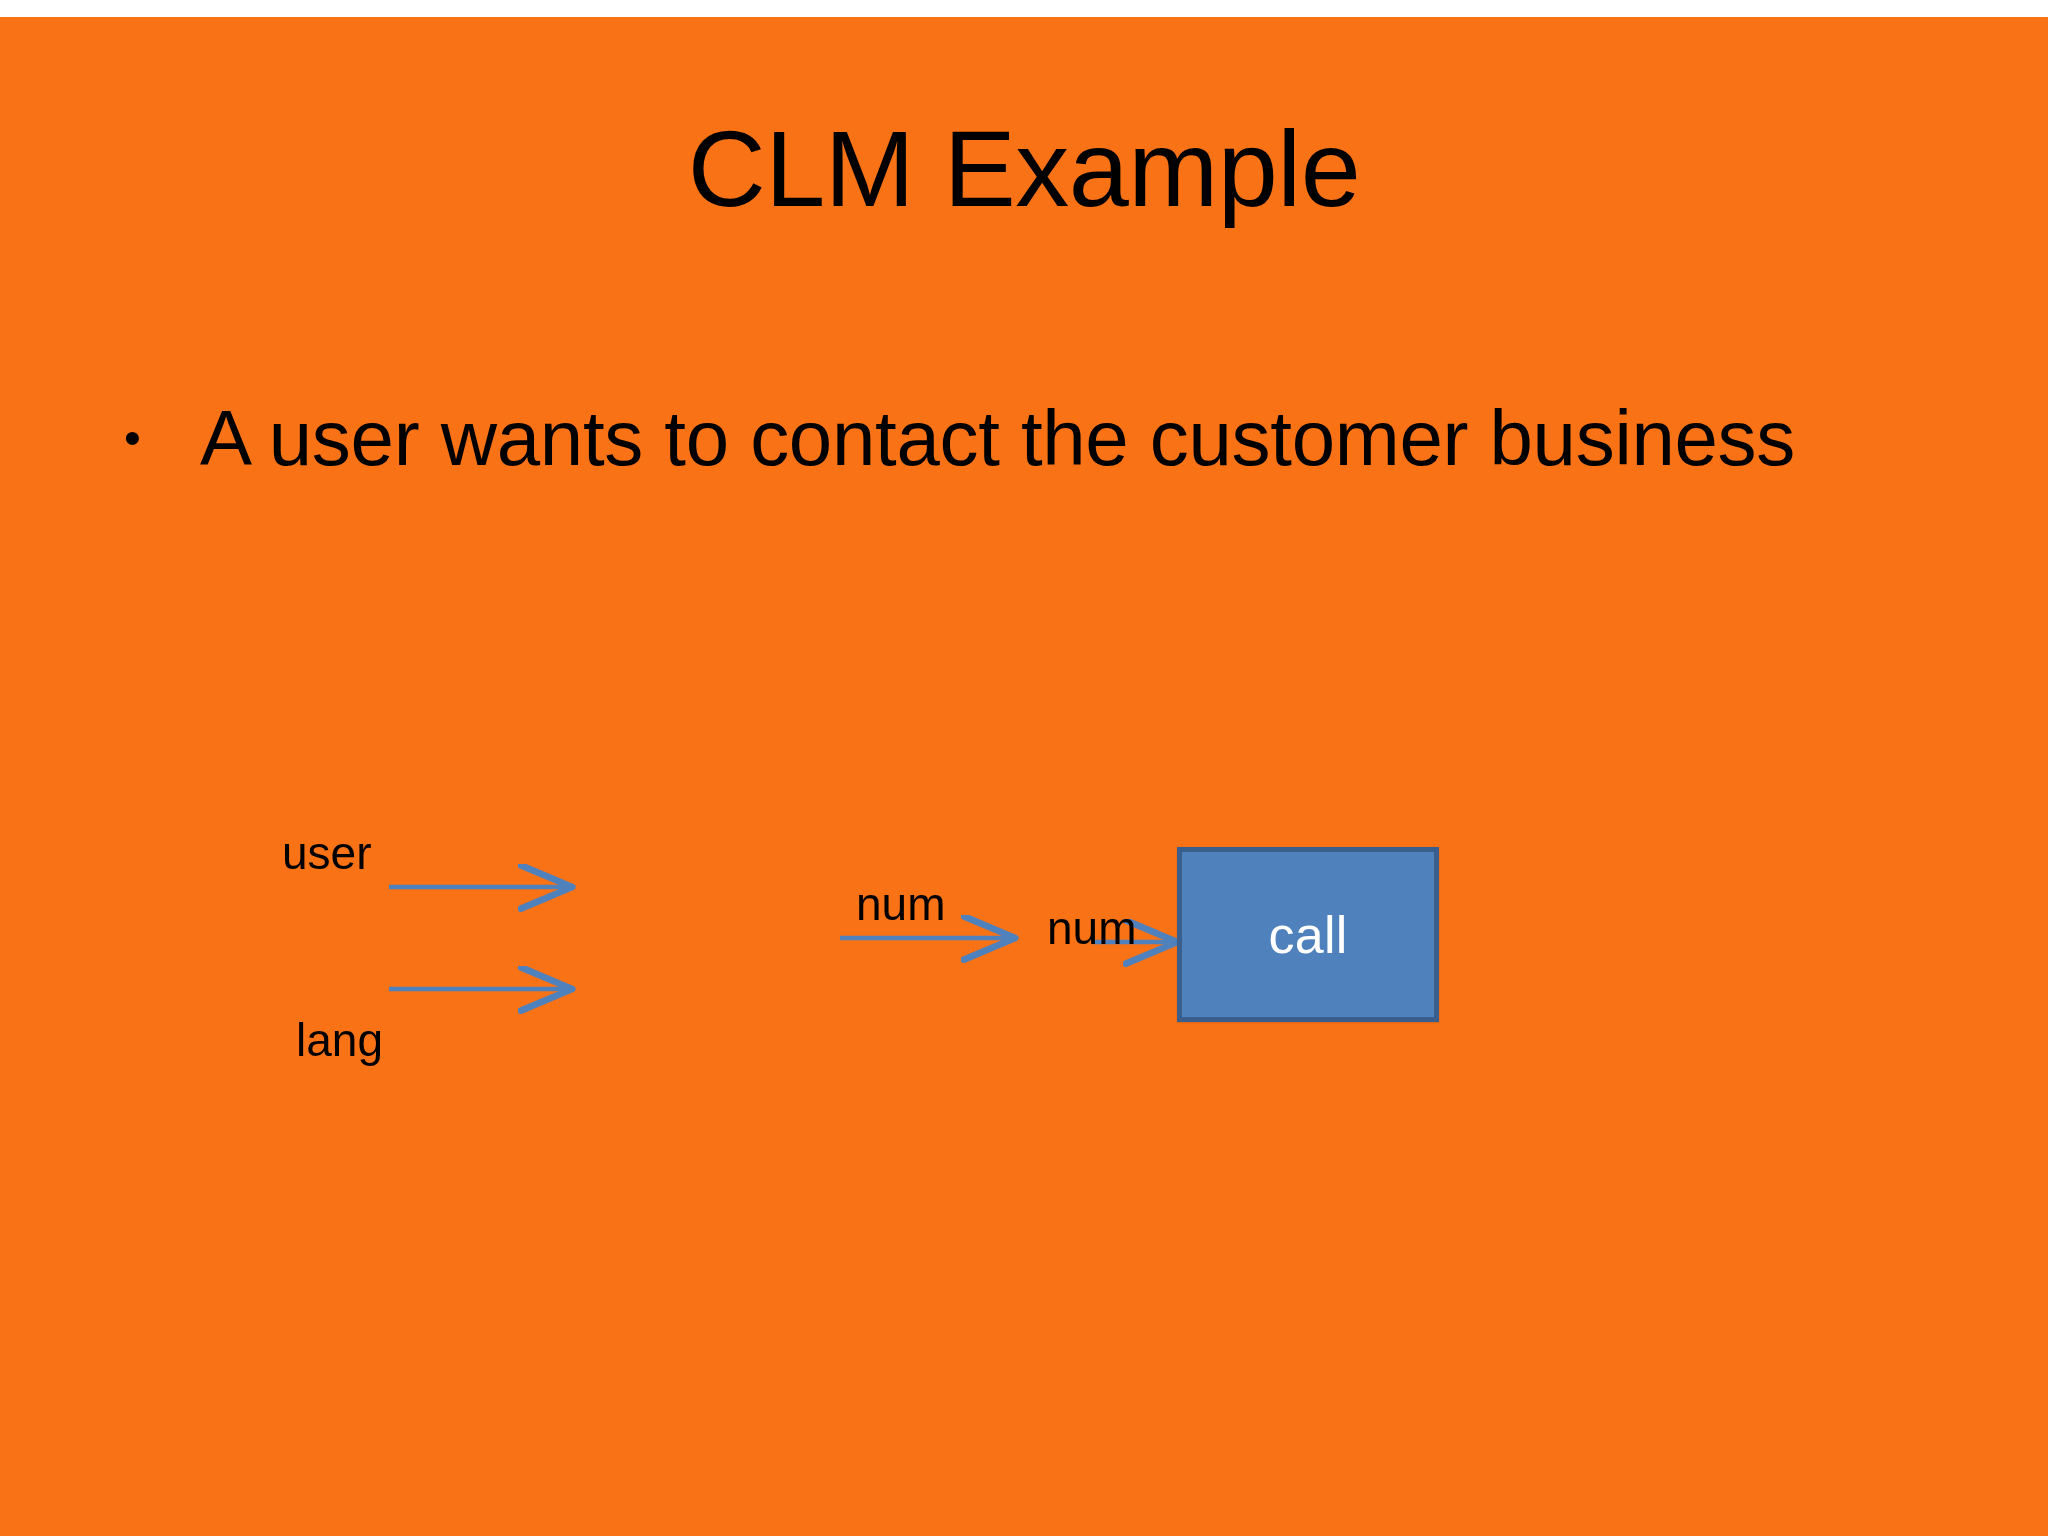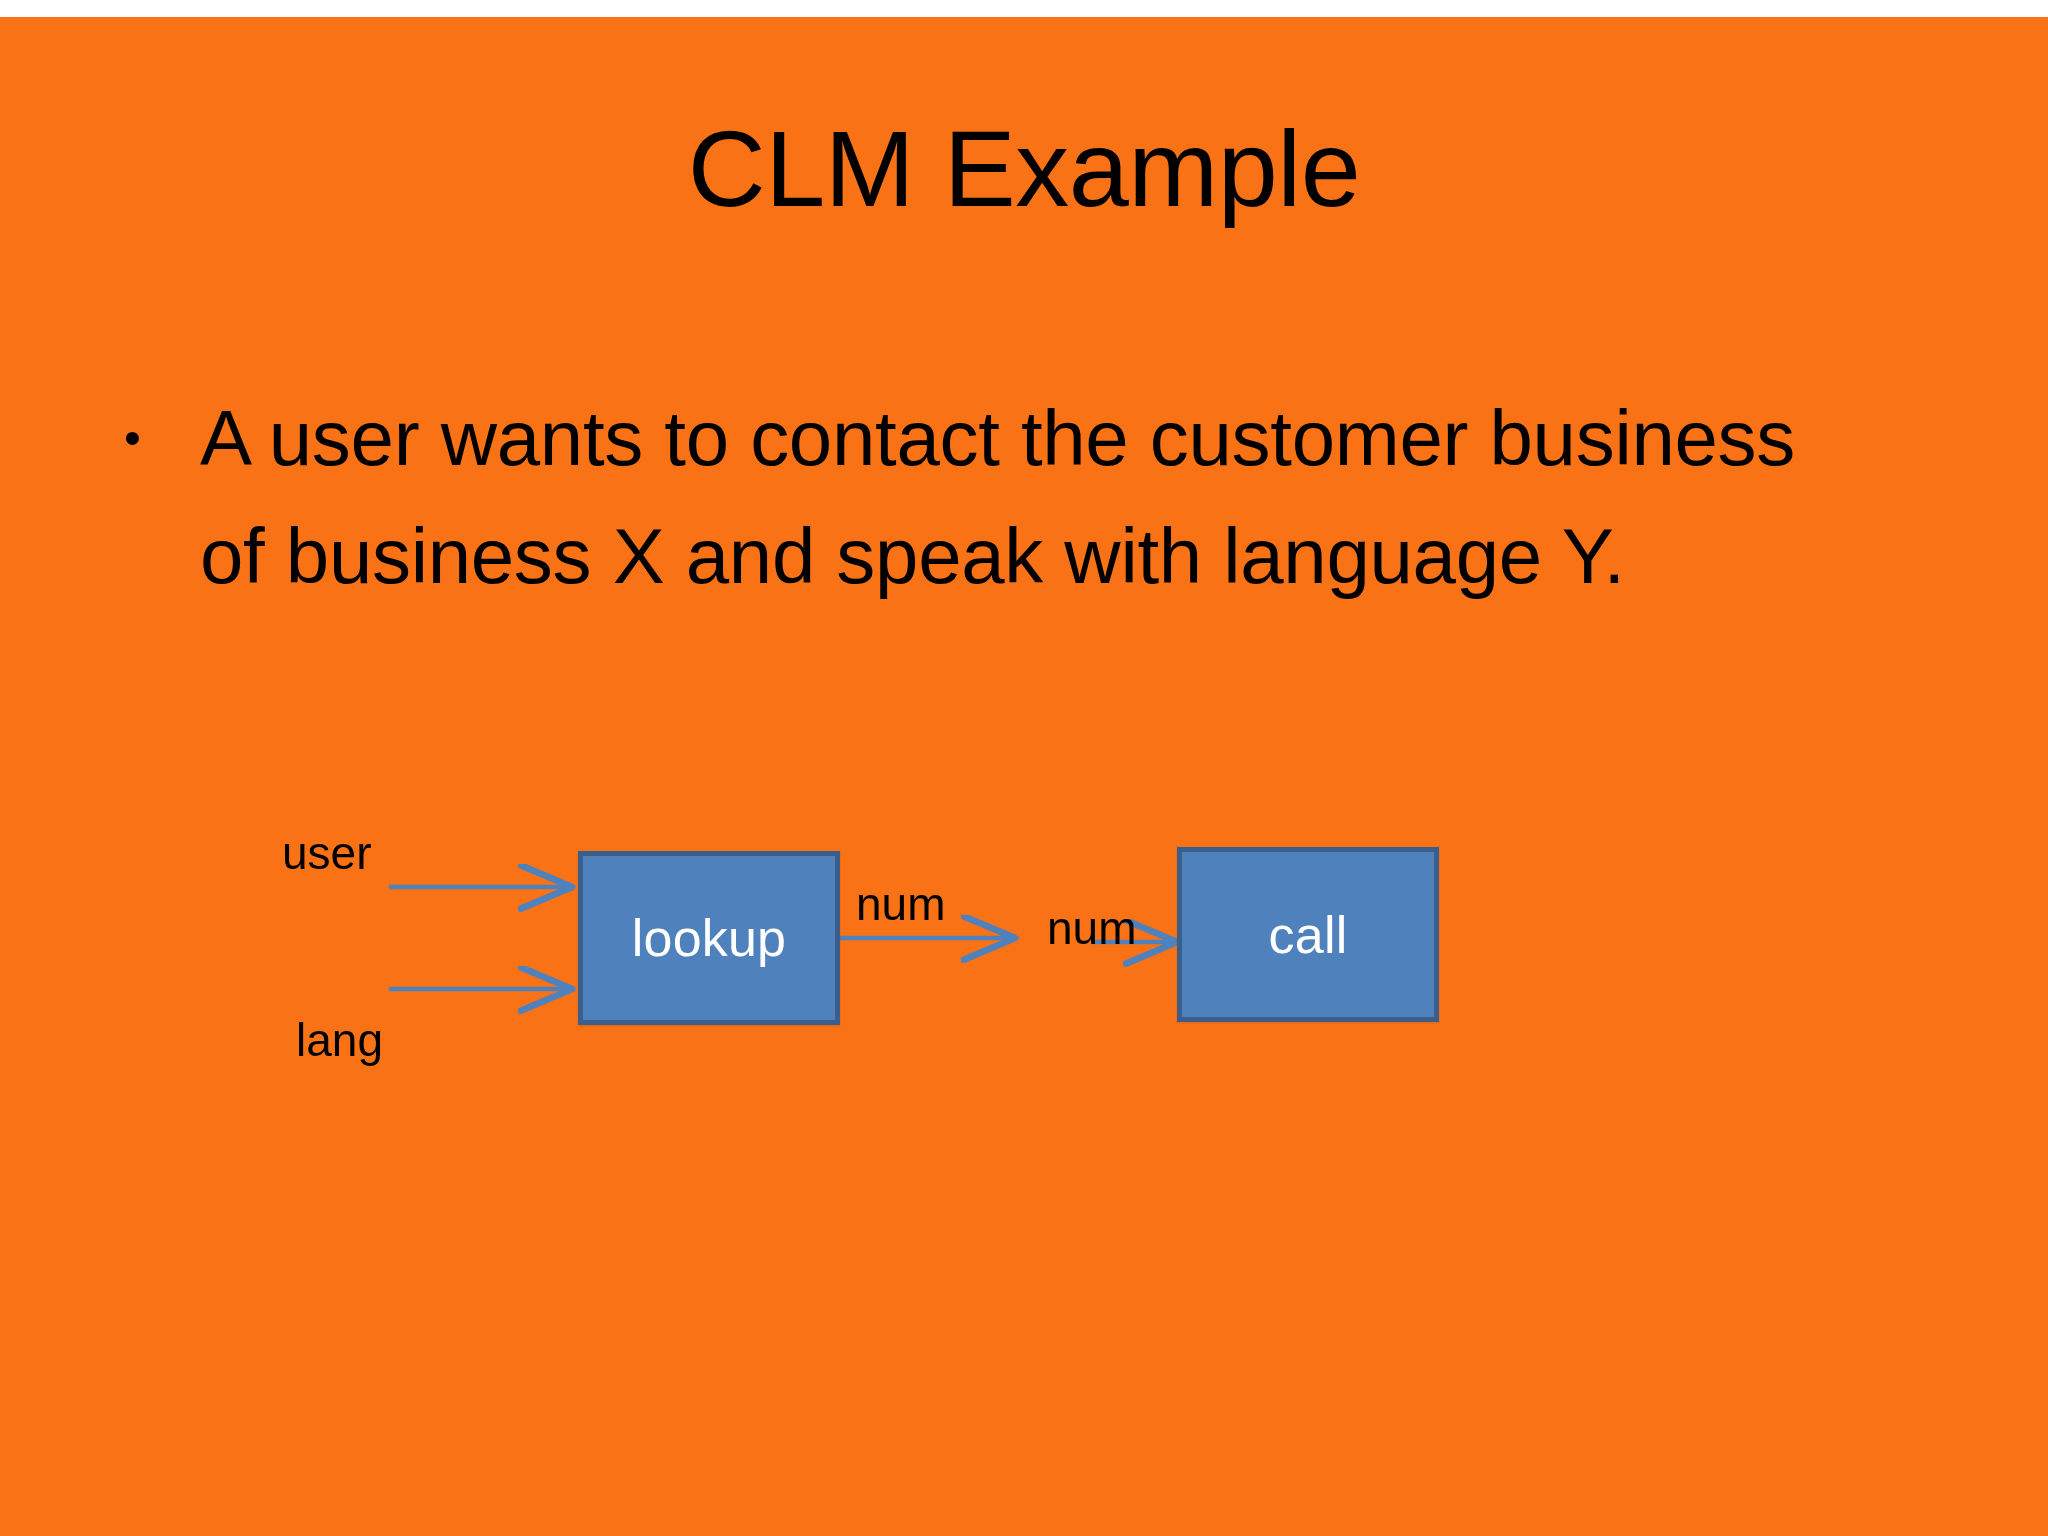--- a/index.html
+++ b/index.html
@@ -129,21 +129,20 @@
 
 <div id="slide">
 
   <div id="slide-title">CLM Example</div>
 
   <div id="body-block">
     <div class="bullet-row">
       <span class="bullet-mark">•</span>
       <span class="bullet-text">
         <span class="line">A user wants to contact the customer business</span>
-        <span class="line">of business X and speak with language Y.</span>
       </span>
     </div>
   </div>
 
   <div id="diagram">
 
     <svg id="arrows-svg" viewBox="0 0 2048 1536">
       <defs>
         <marker id="arrowhead" markerWidth="13" markerHeight="13" refX="11.5" refY="5.2" orient="auto" markerUnits="strokeWidth">
           <path d="M0.6,0.4 L12,5.2 L0.6,10" fill="none" stroke="#4F81BD" stroke-width="1.5" stroke-linecap="round" stroke-linejoin="round"></path>
@@ -152,23 +151,20 @@
 
       <line x1="389" y1="870" x2="570" y2="870" stroke="#4F81BD" stroke-width="4.5" marker-end="url(#arrowhead)"></line>
 
       <line x1="389" y1="972" x2="570" y2="972" stroke="#4F81BD" stroke-width="4.5" marker-end="url(#arrowhead)"></line>
 
       <line x1="840" y1="921" x2="1013" y2="921" stroke="#4F81BD" stroke-width="4.5" marker-end="url(#arrowhead)"></line>
 
       <line x1="1092" y1="925" x2="1175" y2="925" stroke="#4F81BD" stroke-width="4.5" marker-end="url(#arrowhead)"></line>
     </svg>
 
-    <div id="node-lookup" class="node-box">
-      <span class="node-label">lookup</span>
-    </div>
 
     <div id="node-call" class="node-box">
       <span class="node-label">call</span>
     </div>
 
     <div id="label-bname" class="edge-label">user</div>
 
     <div id="label-lang" class="edge-label">lang</div>
 
     <div id="label-num-1" class="edge-label">num</div>

